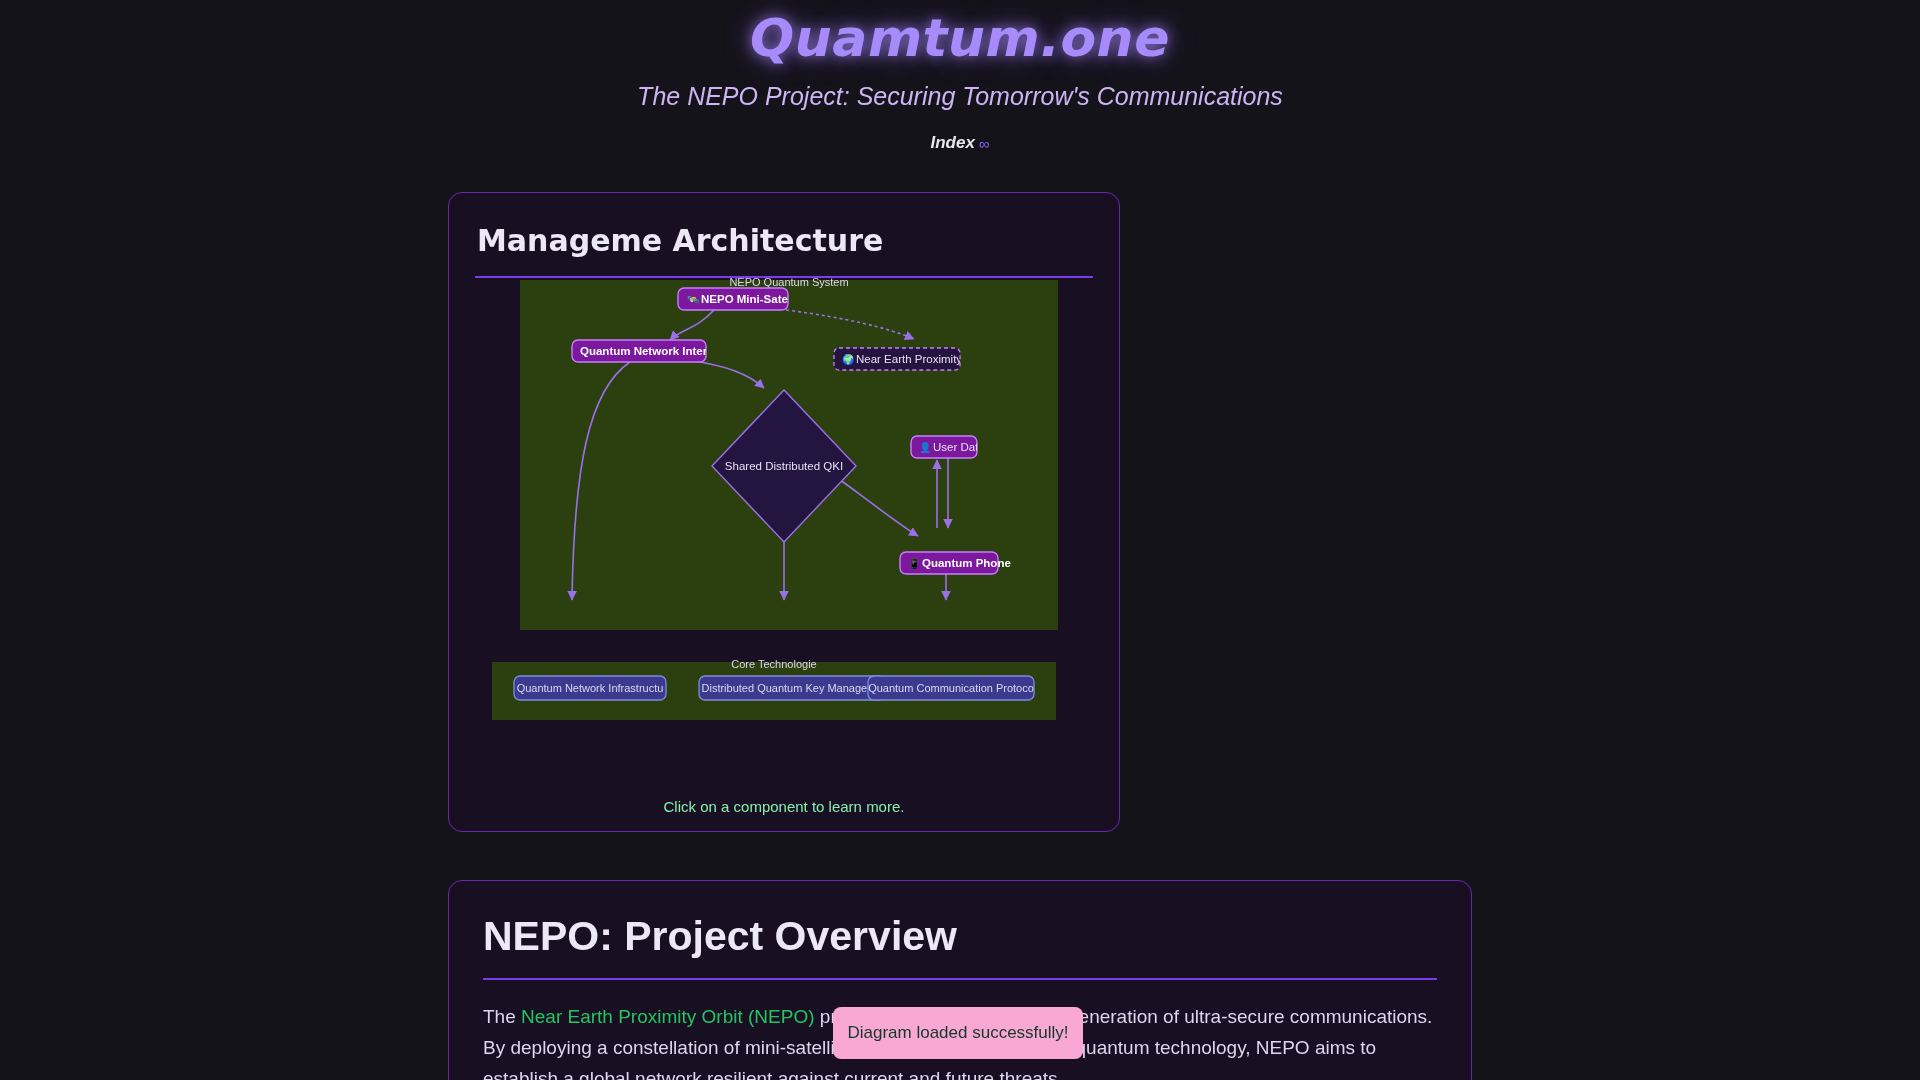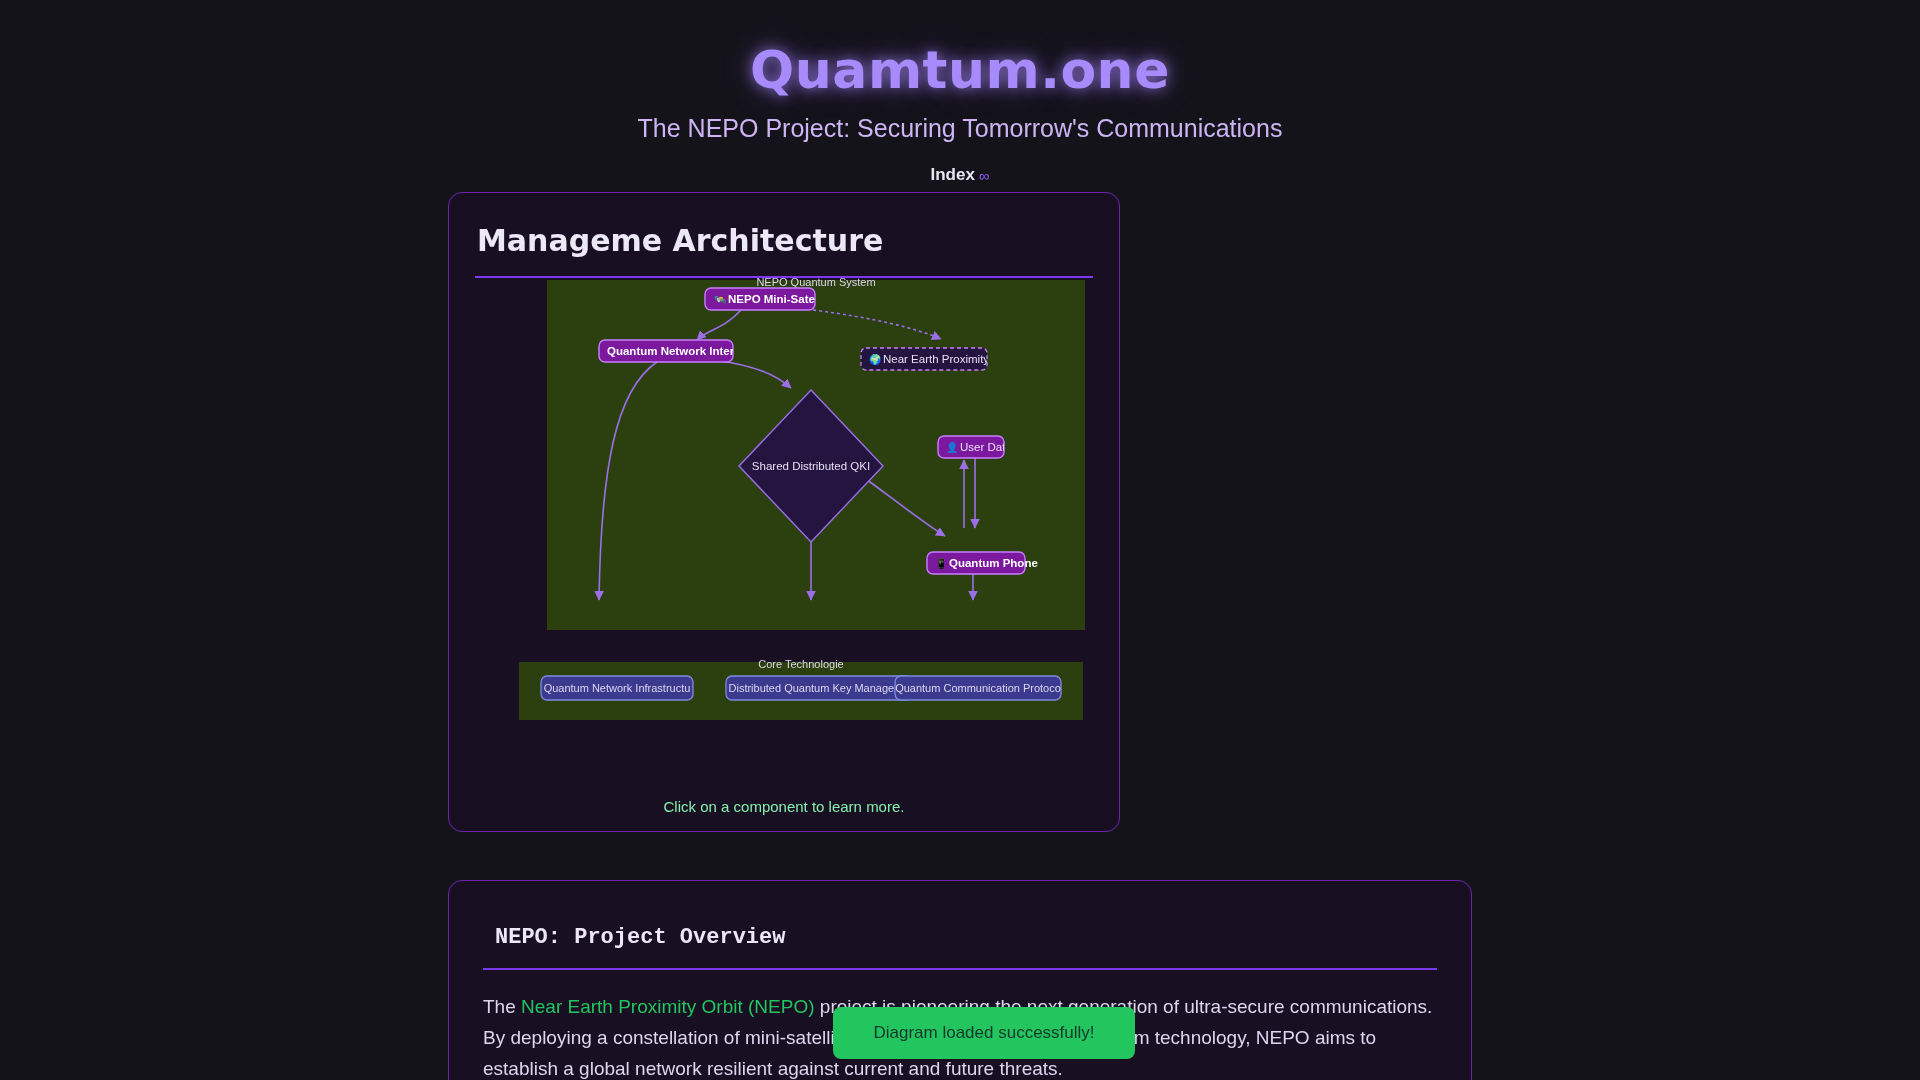--- a/index.html
+++ b/index.html
@@ -8,22 +8,23 @@
     width: 1920px; height: 1080px;
     background: #141319;
     font-family: "Liberation Sans", sans-serif;
     overflow: hidden;
   }
   body { position: relative; }
 
   
   .site-header {
     width: 100%;
-    padding-top: 40px;
+    padding-top: 8px;
     text-align: center;
+    font-style: italic;
   }
   .site-title {
     font-size: 52px;
     font-weight: bold;
     color: #a78bfa;
     letter-spacing: 0.5px;
     margin: 0;
     text-shadow: 0 0 14px rgba(167,139,250,0.75), 0 0 30px rgba(139,92,246,0.45);
     font-family: "DejaVu Sans", sans-serif;
   }
@@ -91,25 +92,25 @@
 
   #overview-card {
     left: 448px;
     top: 880px;
     width: 1024px;
     height: 260px;
     padding: 32px 34px 0 34px;
     overflow: hidden;
   }
   .overview-heading {
-    font-size: 22px;
+    font-size: 41px;
     font-weight: bold;
     color: #ece8f6;
-    margin: 12px;
-    font-family: Liberation Mono, monospace;
+    margin: 0;
+    font-family: Liberation Sans, sans-serif;
   }
   .overview-rule {
     height: 2px;
     background: #7c3aed;
     margin-top: 18px;
     margin-bottom: 22px;
   }
   .overview-para {
     color: #ded6ef;
     font-size: 19px;
@@ -118,38 +119,37 @@
   }
   .overview-para strong { color: #22c55e; font-weight: normal; text-align: right; }
 
   
   #diagram-wrap {
     position: absolute;
     left: 448px;
     top: 270px;
     width: 804px;
     height: 450px;
-    padding-left: 27px;
   }
   svg { display: block; }
   .mm-sub-title { font-size: 11px; fill: #ded7ec; font-family:"Liberation Sans", sans-serif;}
   .node-txt { font-size: 11.5px; font-weight: bold; fill: #ffffff; }
   .node-txt-plain { font-size: 11.5px; font-weight: 400; fill: #e6e0f5; }
   .tech-txt { font-size: 11px; fill: #dcd8ef; }
   .edge { fill: none; stroke: #9b6fe8; stroke-width: 1.6; }
   .edge-dotted { fill: none; stroke: #9b6fe8; stroke-width: 1.6; stroke-dasharray: 3 3; }
 
   
   #toast {
     position: absolute;
     left: 833px;
     top: 1007px;
-    width: 302px;
+    width: 250px;
     height: 52px;
-    background: #22c55e;
+    background: #f9a8d4;
     border-radius: 8px;
     display: flex;
     align-items: center;
     justify-content: center;
     color: #13372b;
     font-size: 17px;
   }
 </style>
 </head>
 <body>

